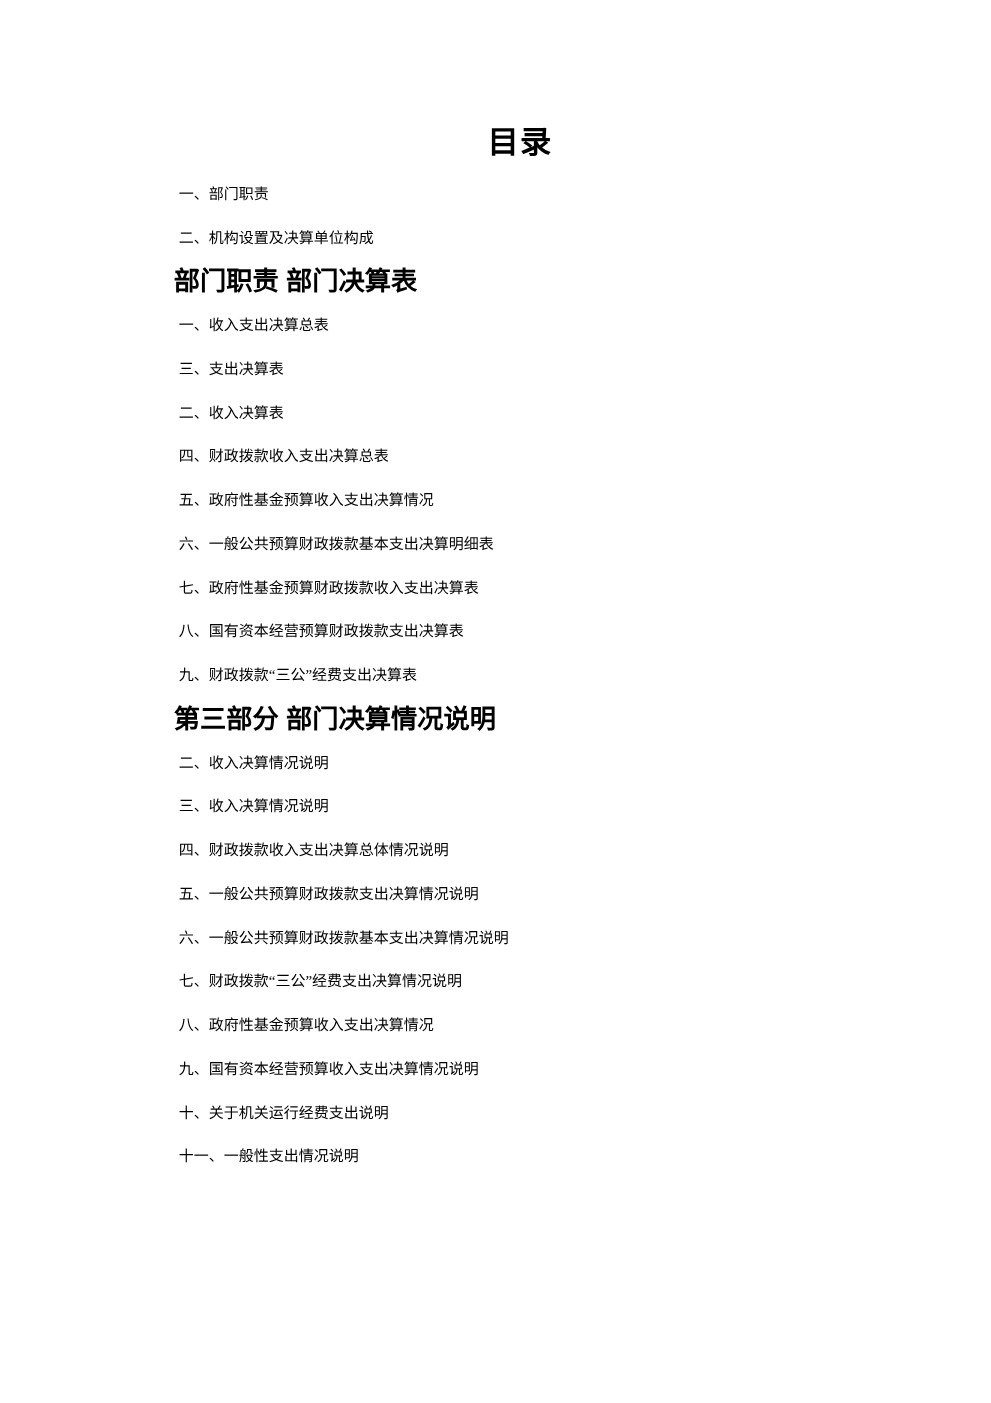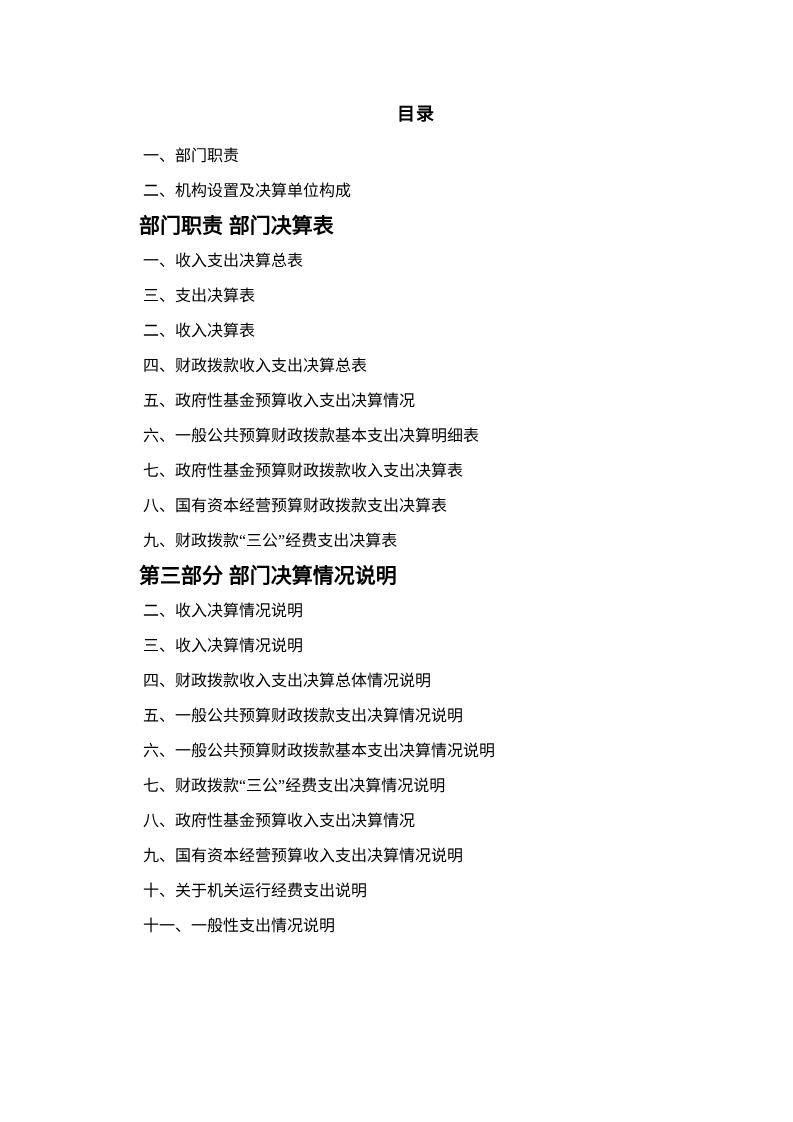--- a/index.html
+++ b/index.html
@@ -16,38 +16,38 @@
     color: #000000;
   }
   .content {
     padding: 97px 100px 0 139px;
   }
   .doc-title {
     margin: 0 0 6px 0;
     text-align: center;
     font-family: "Liberation Sans", "DejaVu Sans", sans-serif;
     font-weight: bold;
-    font-size: 18px;
+    font-size: 25px;
     line-height: 35px;
     letter-spacing: 1px;
   }
   .toc-line {
     margin: 0;
     line-height: 35px;
     white-space: nowrap;
   }
   .section-heading {
     font-family: "Liberation Sans", "DejaVu Sans", sans-serif;
     font-weight: bold;
     font-size: 21px;
   }
   .toc-item {
     font-family: "Liberation Serif", "DejaVu Serif", serif;
     font-weight: normal;
-    font-size: 16px;
+    font-size: 12px;
     padding-left: 4px;
   }
 </style>
 </head>
 <body>
 
 <div class="page">
   <div class="content">
 
     <h1 class="doc-title">目录</h1>

